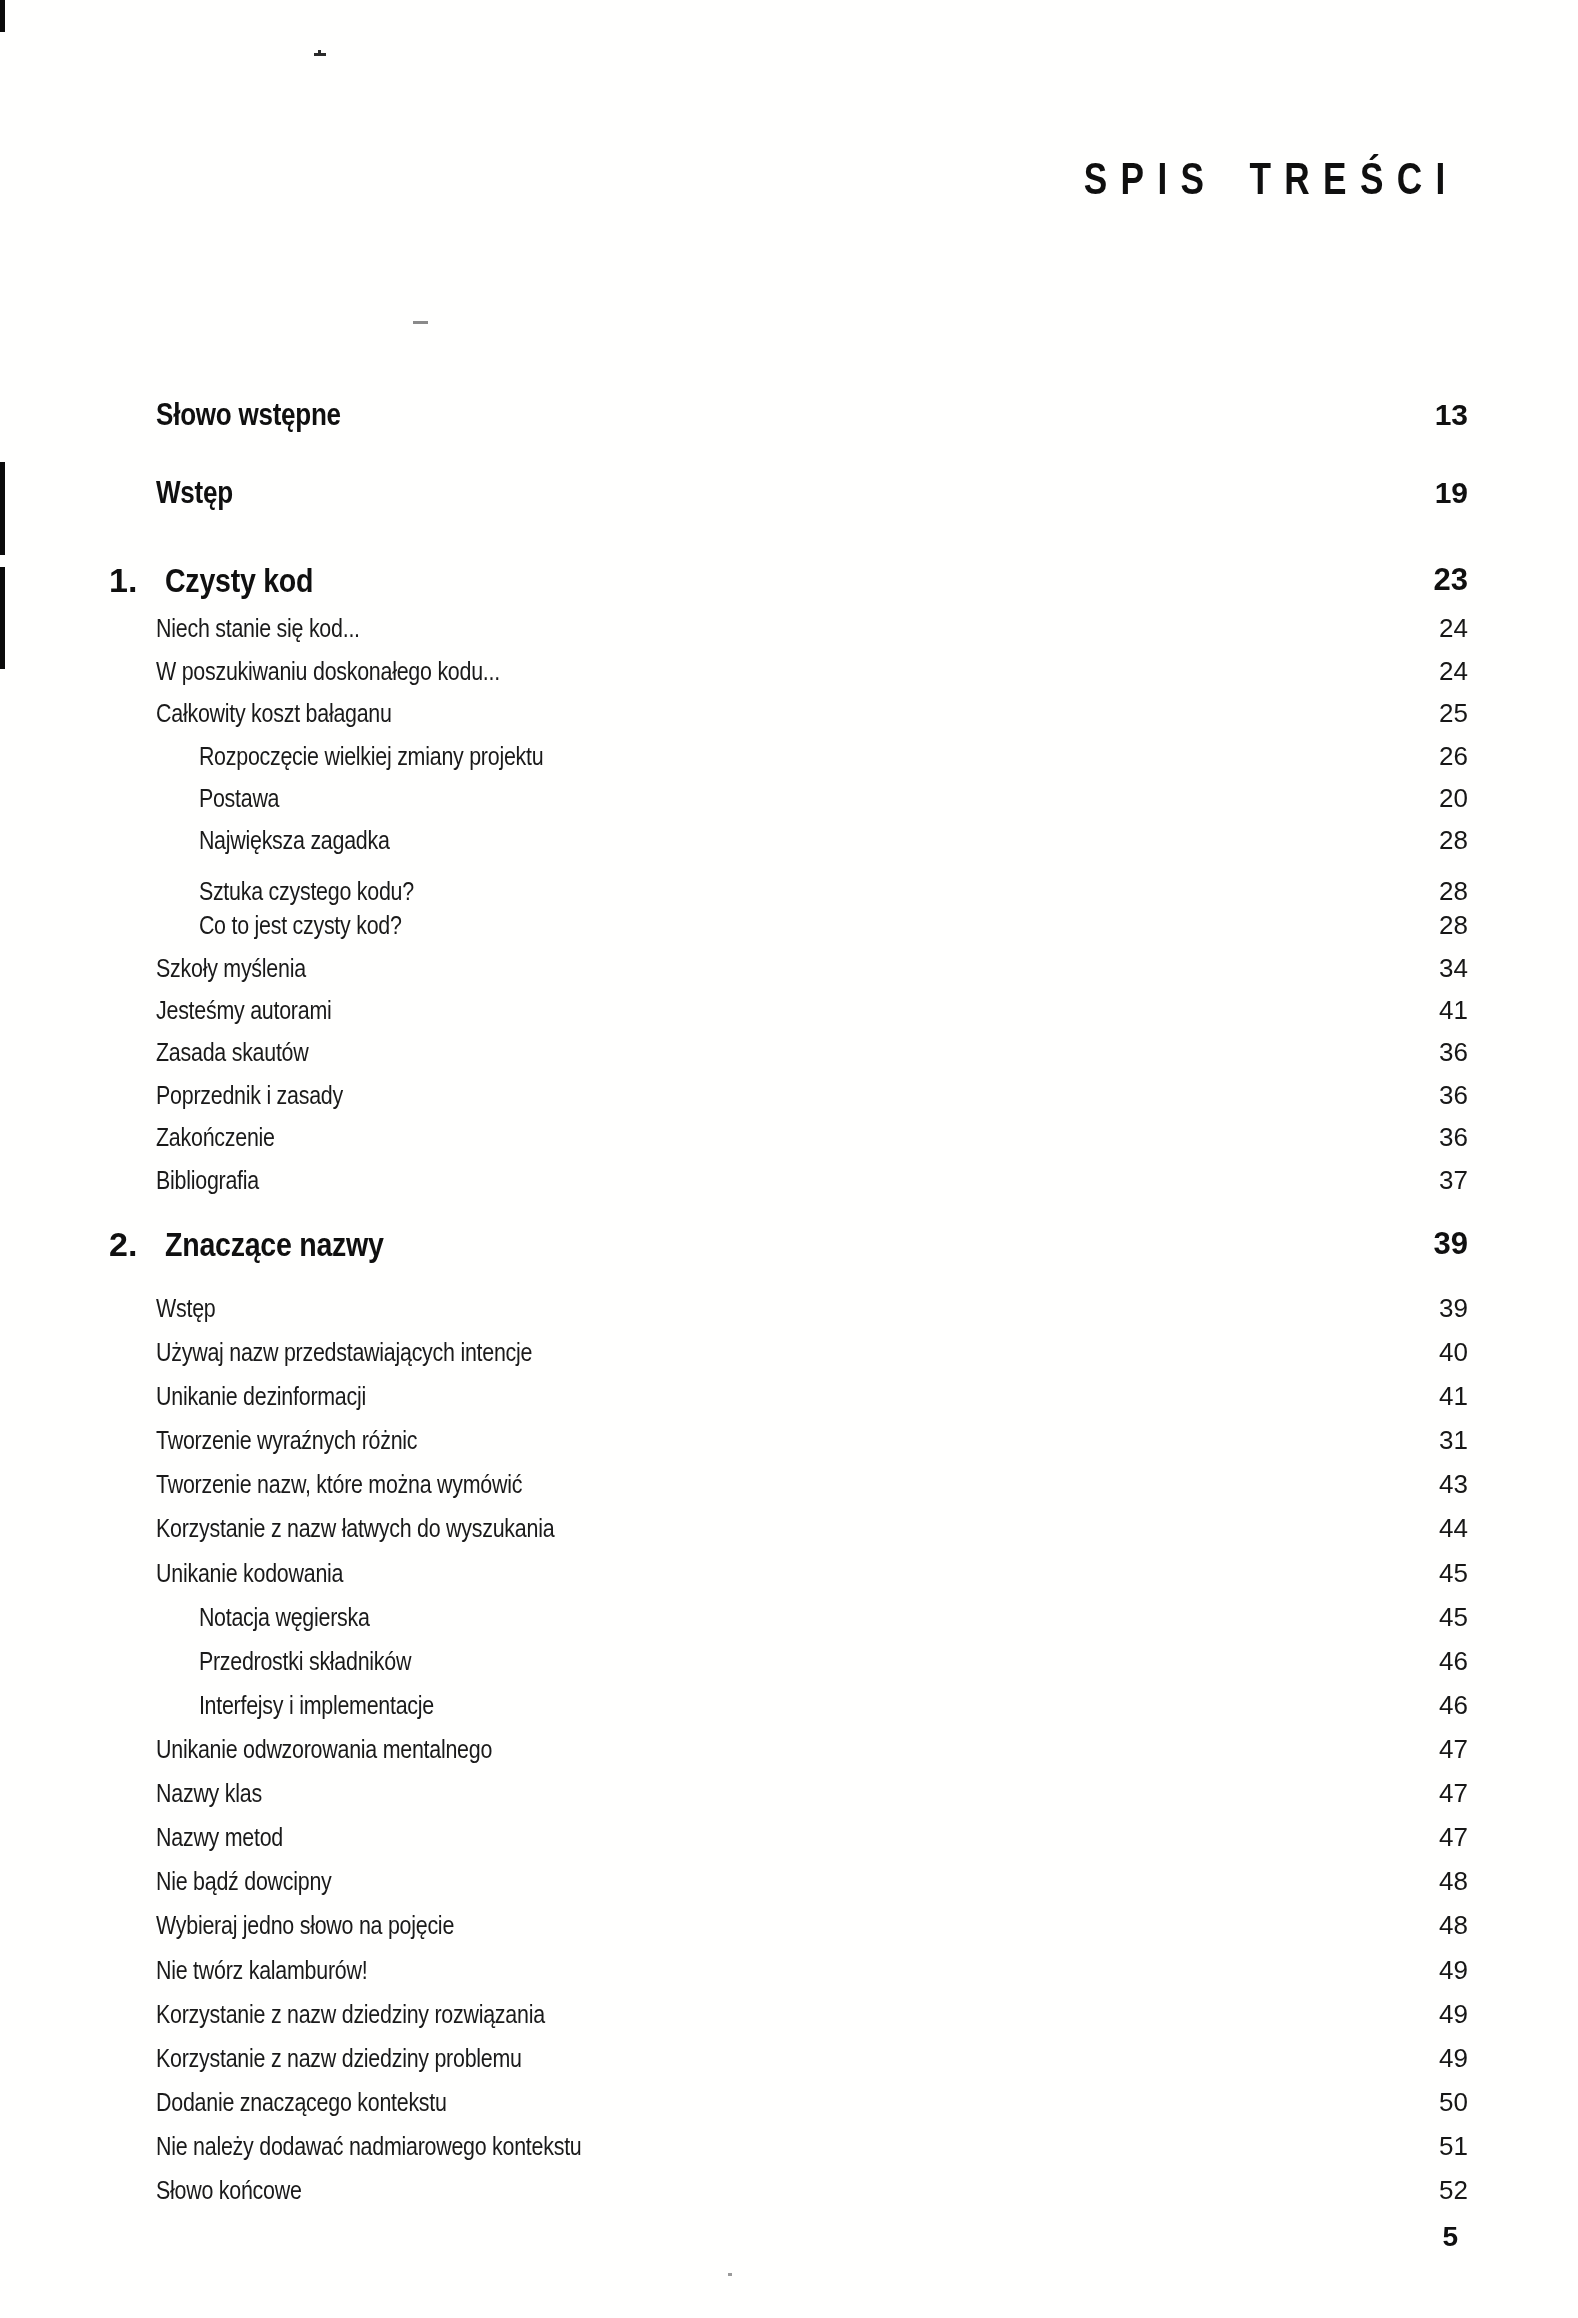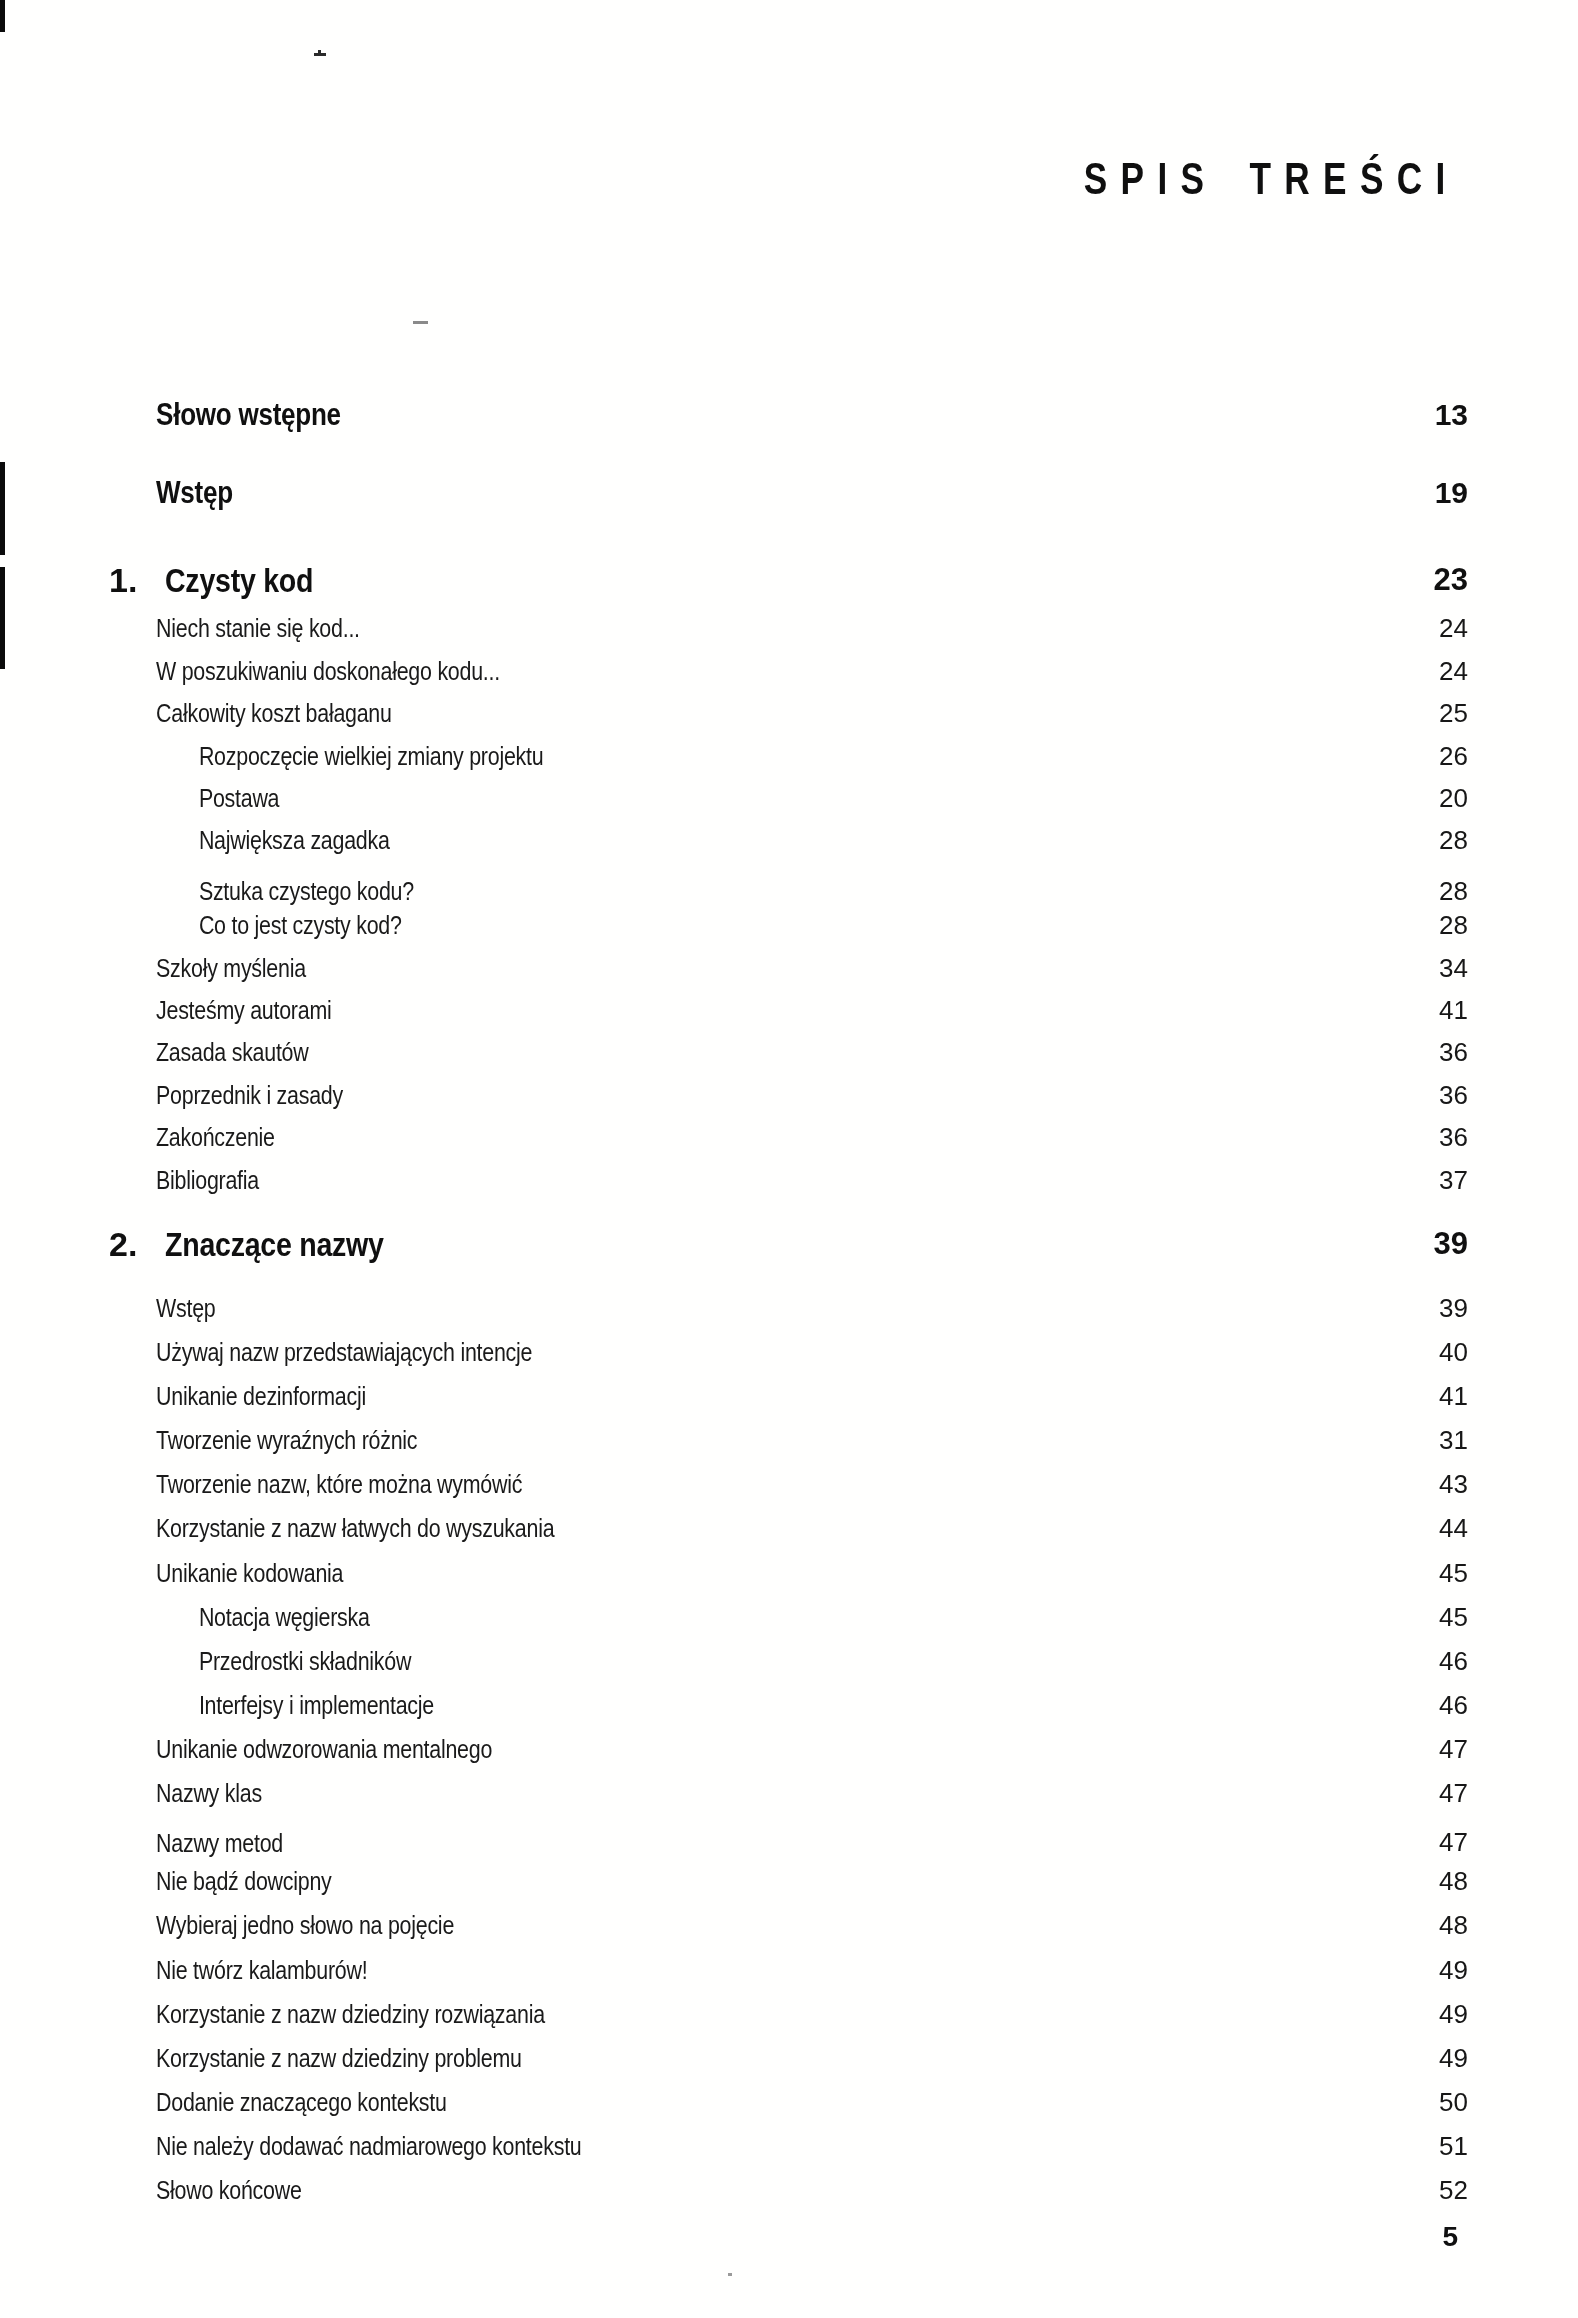--- a/index.html
+++ b/index.html
@@ -190,21 +190,21 @@
         <span class="pagenum">46</span>
       </div>
       <div class="row entry-row" style="top: 1729px; height: 41px;">
         <span class="label">Unikanie odwzorowania mentalnego</span>
         <span class="pagenum">47</span>
       </div>
       <div class="row entry-row" style="top: 1773px; height: 41px;">
         <span class="label">Nazwy klas</span>
         <span class="pagenum">47</span>
       </div>
-      <div class="row entry-row" style="top: 1817px; height: 41px; align-items: flex-end;">
+      <div class="row entry-row" style="top: 1817px; height: 41px;">
         <span class="label">Nazwy metod</span>
         <span class="pagenum">47</span>
       </div>
       <div class="row entry-row" style="top: 1861px; height: 41px;">
         <span class="label">Nie bądź dowcipny</span>
         <span class="pagenum">48</span>
       </div>
       <div class="row entry-row" style="top: 1905px; height: 41px;">
         <span class="label">Wybieraj jedno słowo na pojęcie</span>
         <span class="pagenum">48</span>

